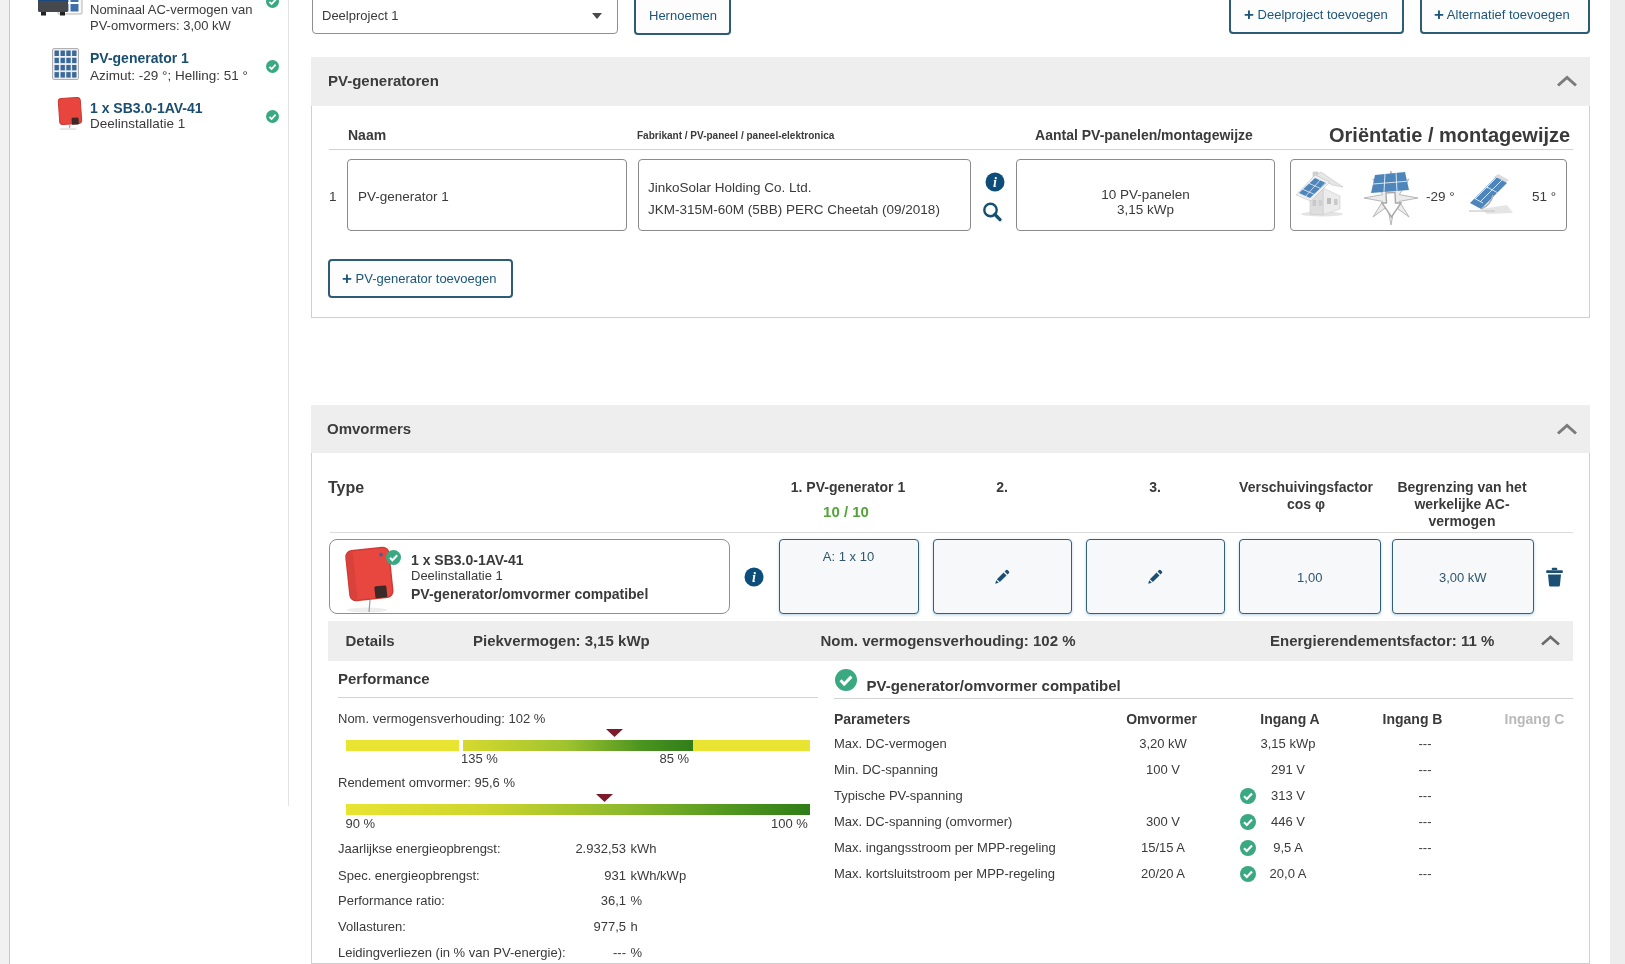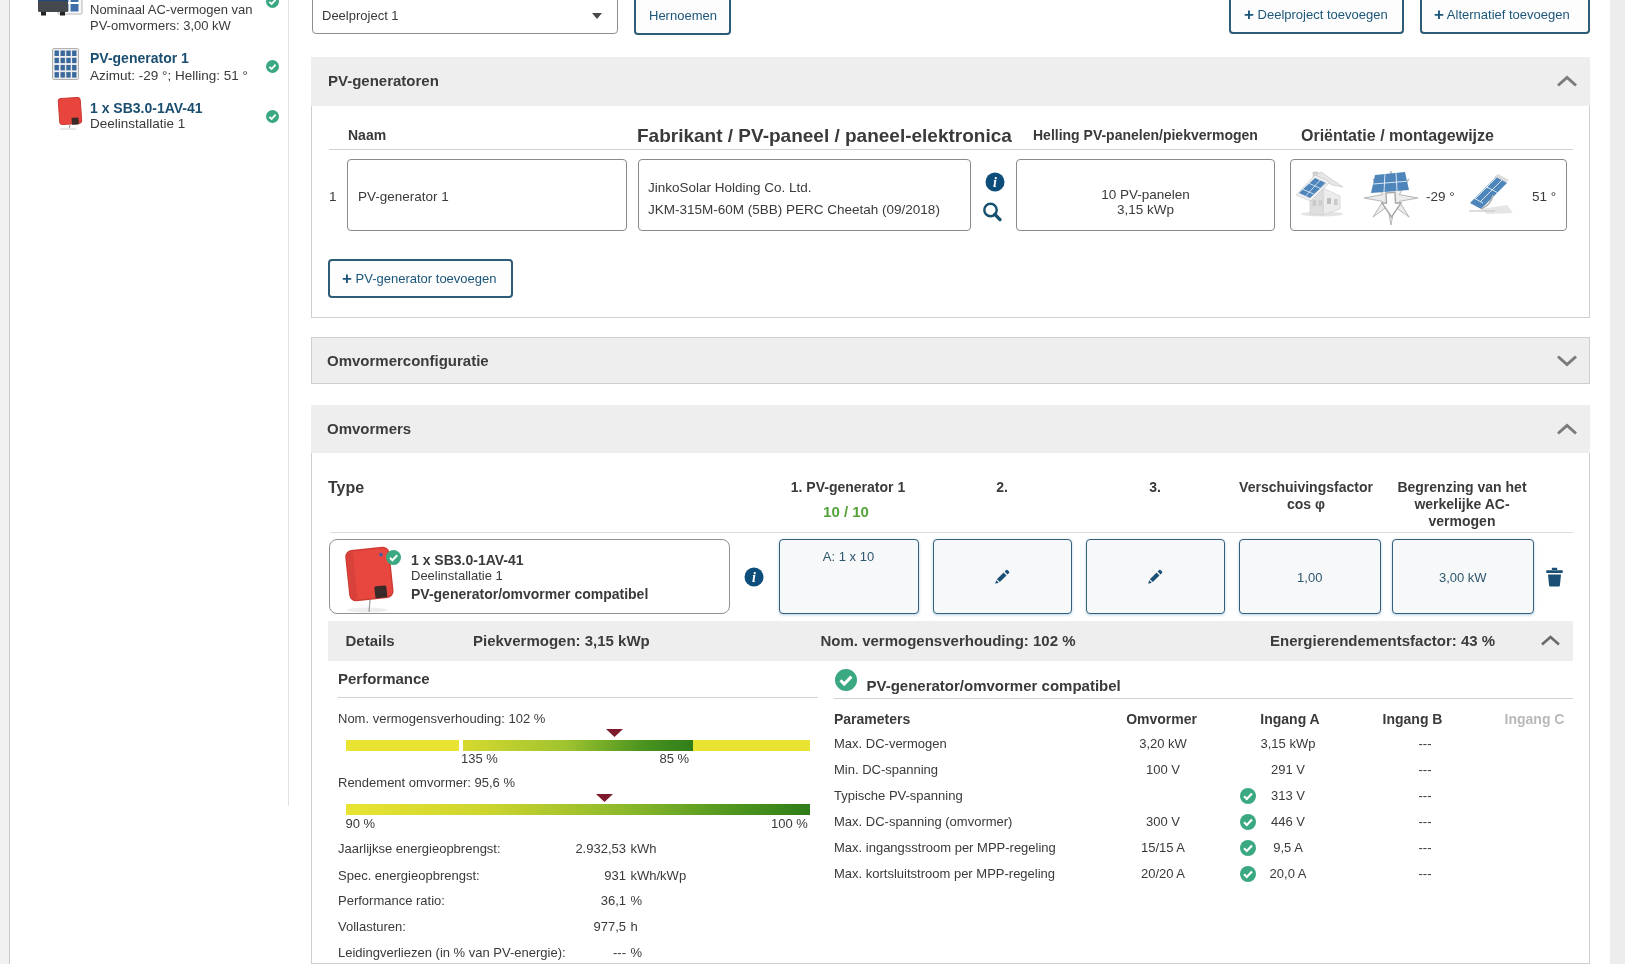--- a/index.html
+++ b/index.html
@@ -109,23 +109,23 @@
 </div>
 
 <div class="abs" id="sec1" style="left:311px;top:57px;width:1279px;height:261px;outline:1px solid #cfcfcf;outline-offset:-1px;background:#fff">
   <div class="bar" style="left:0;top:0;width:100%;height:49px"></div>
   <div class="t bartitle" style="left:17px;top:15px">PV-generatoren</div>
   <svg class="abs" style="left:1245px;top:17px" width="22" height="14" viewBox="0 0 22 14">
         <polyline points="2,11.5 11,3.5 20,11.5" fill="none" stroke="#7b7b7b" stroke-width="3"></polyline>
       </svg>
 
   <div class="t b" style="left:37px;top:70px;font-size:14px;line-height:17px">Naam</div>
-  <div class="t b" style="left:326px;top:70px;font-size:19px;line-height:17px">Fabrikant / PV-paneel / paneel-elektronica</div>
-  <div class="cell b" style="left:722px;top:70px;width:222px;font-size:14px;line-height:17px">Helling PV-panelen/piekvermogen</div>
-  <div class="cell b" style="left:990px;top:70px;width:192px;font-size:16px;line-height:17px">Oriëntatie / montagewijze</div>
+  <div class="t b" style="left:326px;top:70px;font-size:10px;line-height:17px">Fabrikant / PV-paneel / paneel-elektronica</div>
+  <div class="cell b" style="left:722px;top:70px;width:222px;font-size:14px;line-height:17px">Aantal PV-panelen/montagewijze</div>
+  <div class="cell b" style="left:1018px;top:70px;width:192px;font-size:20px;line-height:17px">Oriëntatie / montagewijze</div>
   <div class="hair" style="left:18px;top:92px;width:1244px"></div>
 
   <div class="t" style="left:18px;top:132px;font-size:13.5px">1</div>
   <div class="gbox" style="left:36px;top:102px;width:280px;height:72px"></div>
   <div class="t" style="left:47px;top:132px;font-size:13.5px">PV-generator 1</div>
 
   <div class="gbox" style="left:327px;top:102px;width:333px;height:72px"></div>
   <div class="t" style="left:337px;top:123px;font-size:13.5px">JinkoSolar Holding Co. Ltd.</div>
   <div class="t" style="left:337px;top:145px;font-size:13.5px">JKM-315M-60M (5BB) PERC Cheetah (09/2018)</div>
 
@@ -204,26 +204,20 @@
     </g>
     <path d="M 14,38 Q 24,34 26,24" fill="none" stroke="#b0b0b0" stroke-width="1.4"></path>
     <line x1="2" y1="40" x2="28" y2="40" stroke="#c9c9c9" stroke-width="1.2"></line>
   </svg>
   <div class="t" style="left:1221px;top:132px;font-size:13.5px">51&nbsp;°</div>
 
   <div class="btn" style="left:17px;top:202px;width:185px;height:39px"></div>
   <div class="t nav" style="left:31px;top:214px"><span style="font-size:17px;font-weight:bold;vertical-align:-1px">+</span> PV-generator toevoegen</div>
 </div>
 
-<div class="abs" id="sec2" style="left:311px;top:336.5px;width:1279px;height:47.5px;background:#eee;outline:1px solid #cfcfcf;outline-offset:-1px">
-  <div class="t bartitle" style="left:16px;top:15px">Omvormerconfiguratie</div>
-  <svg class="abs" style="left:1245px;top:17px" width="22" height="14" viewBox="0 0 22 14">
-        <polyline points="2,2.5 11,10.5 20,2.5" fill="none" stroke="#7b7b7b" stroke-width="3"></polyline>
-      </svg>
-</div>
 
 <div class="abs" id="sec3" style="left:311px;top:405px;width:1279px;height:559px;outline:1px solid #cfcfcf;outline-offset:-1px;background:#fff">
   <div class="bar" style="left:0;top:0;width:100%;height:48px"></div>
   <div class="t bartitle" style="left:16px;top:15px">Omvormers</div>
   <svg class="abs" style="left:1245px;top:17px" width="22" height="14" viewBox="0 0 22 14">
         <polyline points="2,11.5 11,3.5 20,11.5" fill="none" stroke="#7b7b7b" stroke-width="3"></polyline>
       </svg>
 
   <div class="t b" style="left:17px;top:74px;font-size:16px;line-height:17px">Type</div>
   <div class="cell b" style="left:437px;top:74px;width:200px;font-size:14px;line-height:17px">1. PV-generator 1</div>
@@ -282,21 +276,21 @@
   <svg class="abs" style="left:1234px;top:162px" width="19" height="20" viewBox="0 0 19 20" fill="#1c4f74">
     <rect x="1.2" y="3.2" width="16.6" height="2.8" rx="0.8"></rect>
     <rect x="6.8" y="0.8" width="5.4" height="2.2" rx="0.6"></rect>
     <path d="M3 7.4 H16 L14.9 18.6 Q14.8 19.6 13.8 19.6 H5.2 Q4.2 19.6 4.1 18.6 Z"></path>
   </svg>
 
   <div class="bar" style="left:17px;top:215.5px;width:1245px;height:40px"></div>
   <div class="t bartitle" style="left:34.5px;top:227px">Details</div>
   <div class="t bartitle" style="left:162px;top:227px">Piekvermogen: 3,15 kWp</div>
   <div class="t bartitle" style="left:509.5px;top:227px">Nom. vermogensverhouding: 102 %</div>
-  <div class="t bartitle" style="left:959px;top:227px">Energierendementsfactor: 43 %</div>
+  <div class="t bartitle" style="left:959px;top:227px">Energierendementsfactor: 11 %</div>
   <svg class="abs" style="left:1229px;top:229px" width="21" height="13" viewBox="0 0 21 13">
         <polyline points="2,10.5 10.5,3 19,10.5" fill="none" stroke="#6b6b6b" stroke-width="2.6"></polyline>
       </svg>
 
   <div class="t b" style="left:27px;top:265px;font-size:15px;line-height:18px">Performance</div>
   <div class="hair" style="left:27px;top:291.5px;width:480px"></div>
   <div class="t" style="left:27px;top:306px">Nom. vermogensverhouding: 102 %</div>
   <svg class="abs" style="left:295px;top:324px" width="17" height="8" viewBox="0 0 17 8">
         <polygon points="0,0 17,0 8.5,8" fill="#7d1b2c"></polygon>
       </svg>

